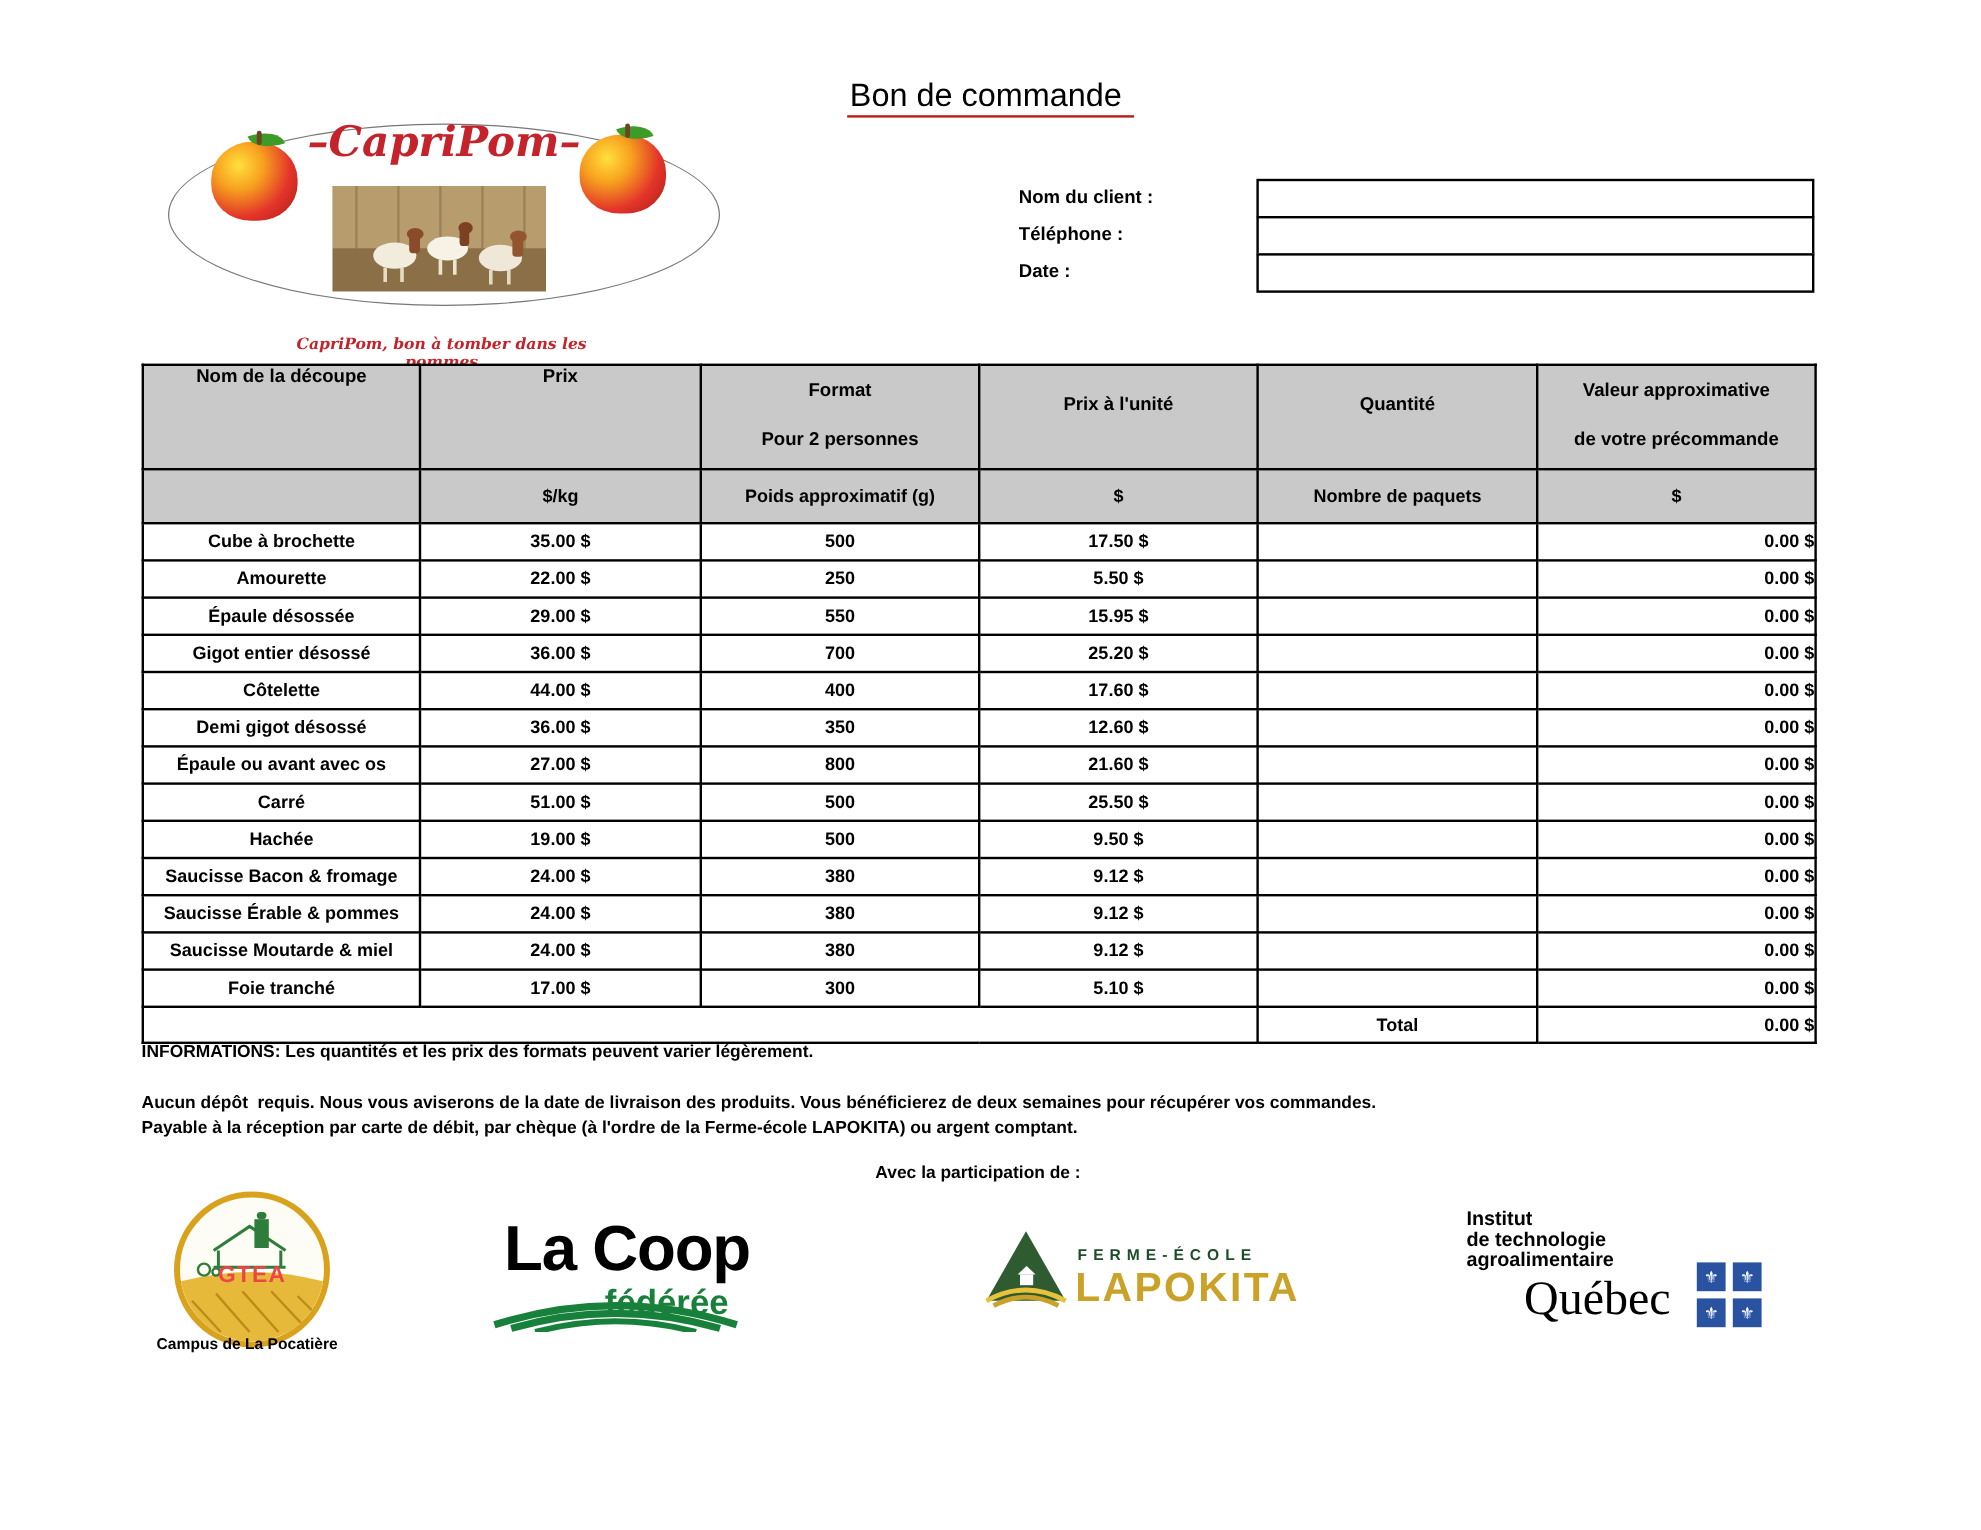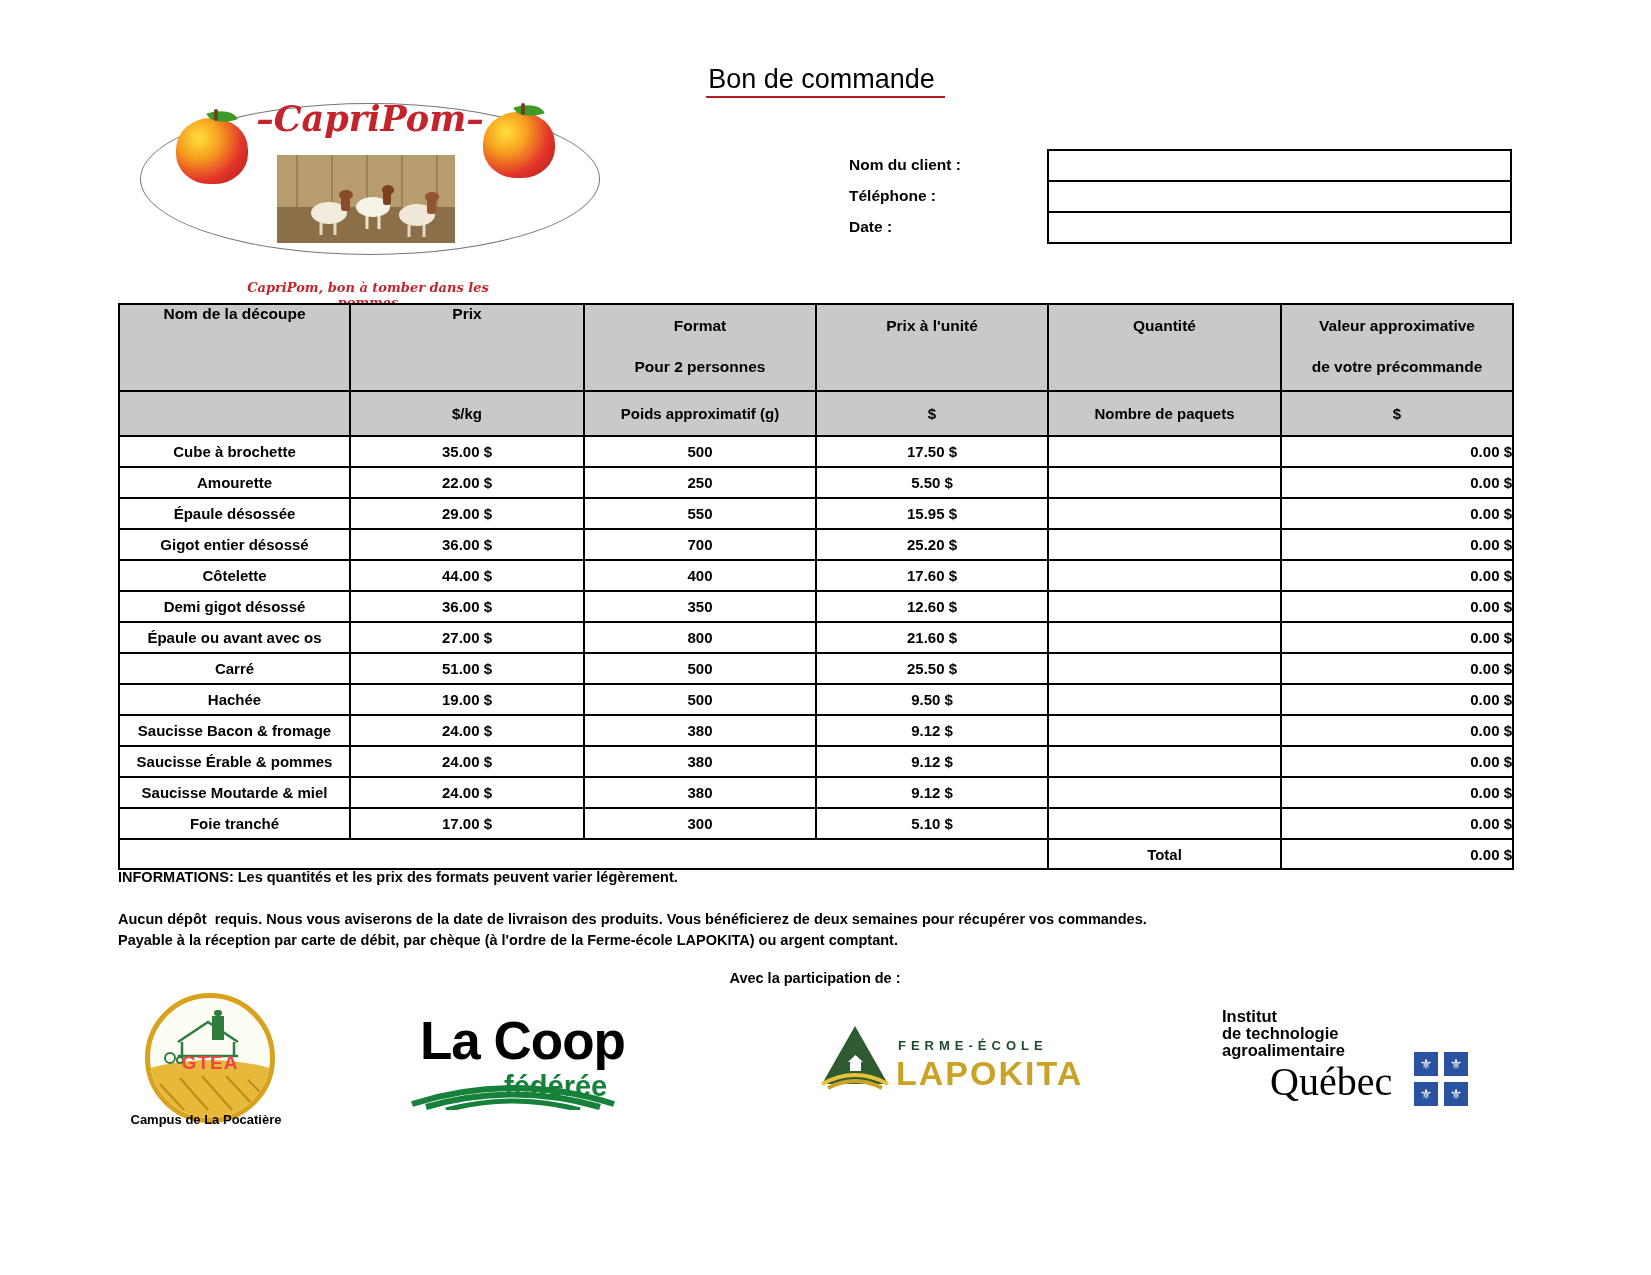--- a/index.html
+++ b/index.html
@@ -37,21 +37,21 @@
 
   
   table.order{position:absolute;left:118px;top:303px;width:1394px;border-collapse:collapse;
               table-layout:fixed;font-size:15px;font-weight:bold;}
   table.order td,table.order th{border:2px solid #000;padding:0;vertical-align:middle;}
   th.h1{background:#c9c9c9;height:85px;font-size:15.5px;font-weight:bold;}
   th.h2{background:#c9c9c9;height:43px;font-size:15px;}
   .h1-inner{display:flex;flex-direction:column;justify-content:flex-start;height:100%;}
   .h1-top{display:flex;flex-direction:column;justify-content:space-between;height:100%;
           padding:12px 0 14px 0;box-sizing:border-box;}
-  .h1-up{display:block;padding-top:12px;height:100%;box-sizing:border-box;}
+  .h1-up{display:block;padding-top:24px;height:100%;box-sizing:border-box;}
   td.c-name,td.c-center{text-align:center;height:29px;}
   td.c-right{text-align:right;padding-right:8px;height:29px;margin-left:18px;}
   td.qty{background:#fff;}
   tr.total-row td{height:28px;}
   td.spacer{border:none;background:#fff;}
   td.total-label{text-align:center;}
 
   
   .info-line{position:absolute;left:118px;width:1420px;font-size:14.5px;font-weight:bold;white-space:pre;}
   .email-link{text-decoration:underline;}

